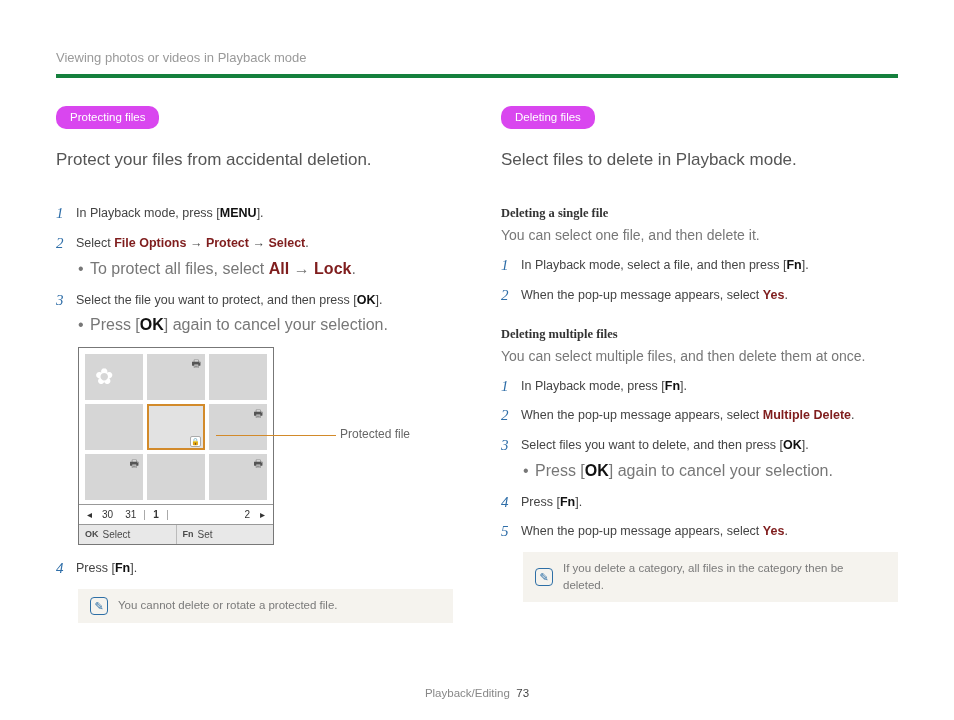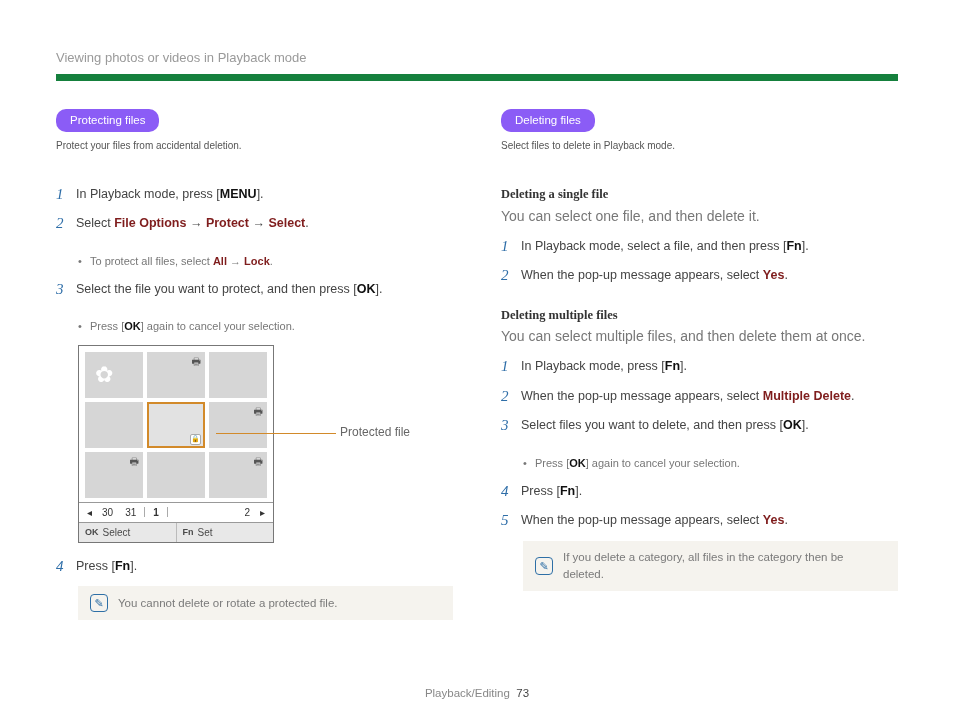--- a/index.html
+++ b/index.html
@@ -13,55 +13,55 @@
     line-height: 1.5;
     position: relative;
   }
   .page {
     padding: 48px 56px 32px 56px;
   }
   .header-line {
     color: #9a9a9a;
     font-size: 13px;
     padding-bottom: 6px;
-    border-bottom: 7px solid #15803d;
+    border-bottom: 4px solid #15803d;
     margin-bottom: 28px;
     font-weight: 300;
   }
   .columns { display: flex; gap: 48px; }
   .col { flex: 1; }
 
   .topic-badge {
-    background: #8b5cf6;
+    background: #d946ef;
     color: #fff;
     display: inline-block;
     padding: 3px 14px;
     border-radius: 10px;
     font-size: 11.5px;
-    margin-bottom: 6px;
-  }
-  .intro, .subintro { color: #555; font-size: 10px; margin-bottom: 32px; }
+    margin-bottom: 18px;
+  }
+  .intro, .subintro { color: #555; font-size: 17px; margin-bottom: 32px; }
 
   .subhead { font-weight: bold; color: #333; font-size: 12.5px; margin-top: 12px; margin-bottom: 2px; font-family: Liberation Serif, serif;}
   .subtext { color: #777; font-size: 14px; margin-bottom: 10px;}
 
   .step { display: flex; align-items: flex-start; margin: 10px 0; }
   .step-num {
     font-style: italic;
     font-family: Georgia, 'Times New Roman', serif;
     font-size: 15px;
     color: #2f6ea8;
     width: 20px;
     flex-shrink: 0;
     line-height: 1.3;
   }
   .step-body { flex: 1; color: #444; }
   b, strong { font-weight: bold; color: #7f1d1d; }
 
-  .bullet-sub { padding-left: 14px; position: relative; color: #777; font-size: 11px; margin-top: 20px;}
+  .bullet-sub { padding-left: 14px; position: relative; color: #777; font-size: 16px; margin-top: 4px;}
   .bullet-sub::before { content: "•"; position: absolute; left: 2px; color: #777; }
 
   .illus-wrap { position: relative; margin: 10px 0 14px 22px; }
   .illus {
     width: 196px;
     border: 1px solid #777;
     background: #fff;
   }
   .thumbs { padding: 6px 6px 0 6px; }
   .row { display:flex; gap:4px; margin-bottom:4px; }

